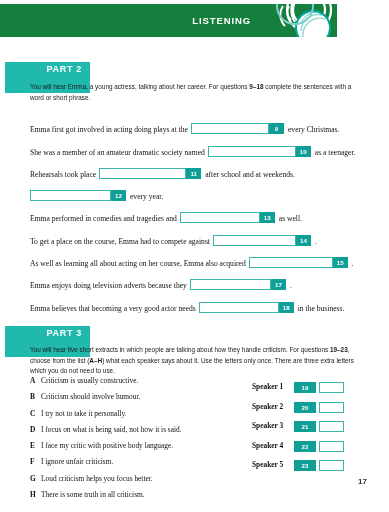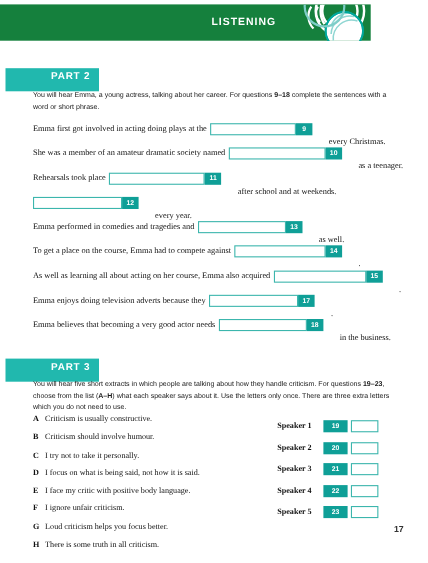--- a/index.html
+++ b/index.html
@@ -41,21 +41,21 @@
     width: 100px;
     height: 45px;
     pointer-events: none;
   }
 
   
   .part-banner {
     position: absolute;
     left: 5px;
     width: 85px;
-    height: 21px;
+    height: 31px;
     background: #21b8ae;
   }
   .part-banner .part-label {
     position: absolute;
     right: 8px;
     top: 2px;
     color: #ffffff;
     font-size: 9px;
     font-weight: bold;
     letter-spacing: 0.7px;
@@ -77,28 +77,28 @@
   .sent-rows {
     position: absolute;
     left: 30px;
     top: 112px;
     width: 340px;
   }
   .sent-row {
     position: relative;
     height: 22.3px;
     display: flex;
-    align-items: flex-start;
+    align-items: flex-end;
     font-family: "Liberation Serif", serif;
     font-size: 7.6px;
     color: #111111;
     white-space: nowrap;
   }
   .sent-pre { padding-right: 3px; }
-  .sent-post { padding-left: 15px; margin-top: 12px; }
+  .sent-post { padding-left: 4px; margin-top: 12px; }
   .answer-box {
     height: 11px;
     border: 1px solid #3cb6ad;
     background: #ffffff;
     box-sizing: border-box;
   }
   .q-badge {
     height: 11px;
     min-width: 15px;
     background: #0f9f97;

